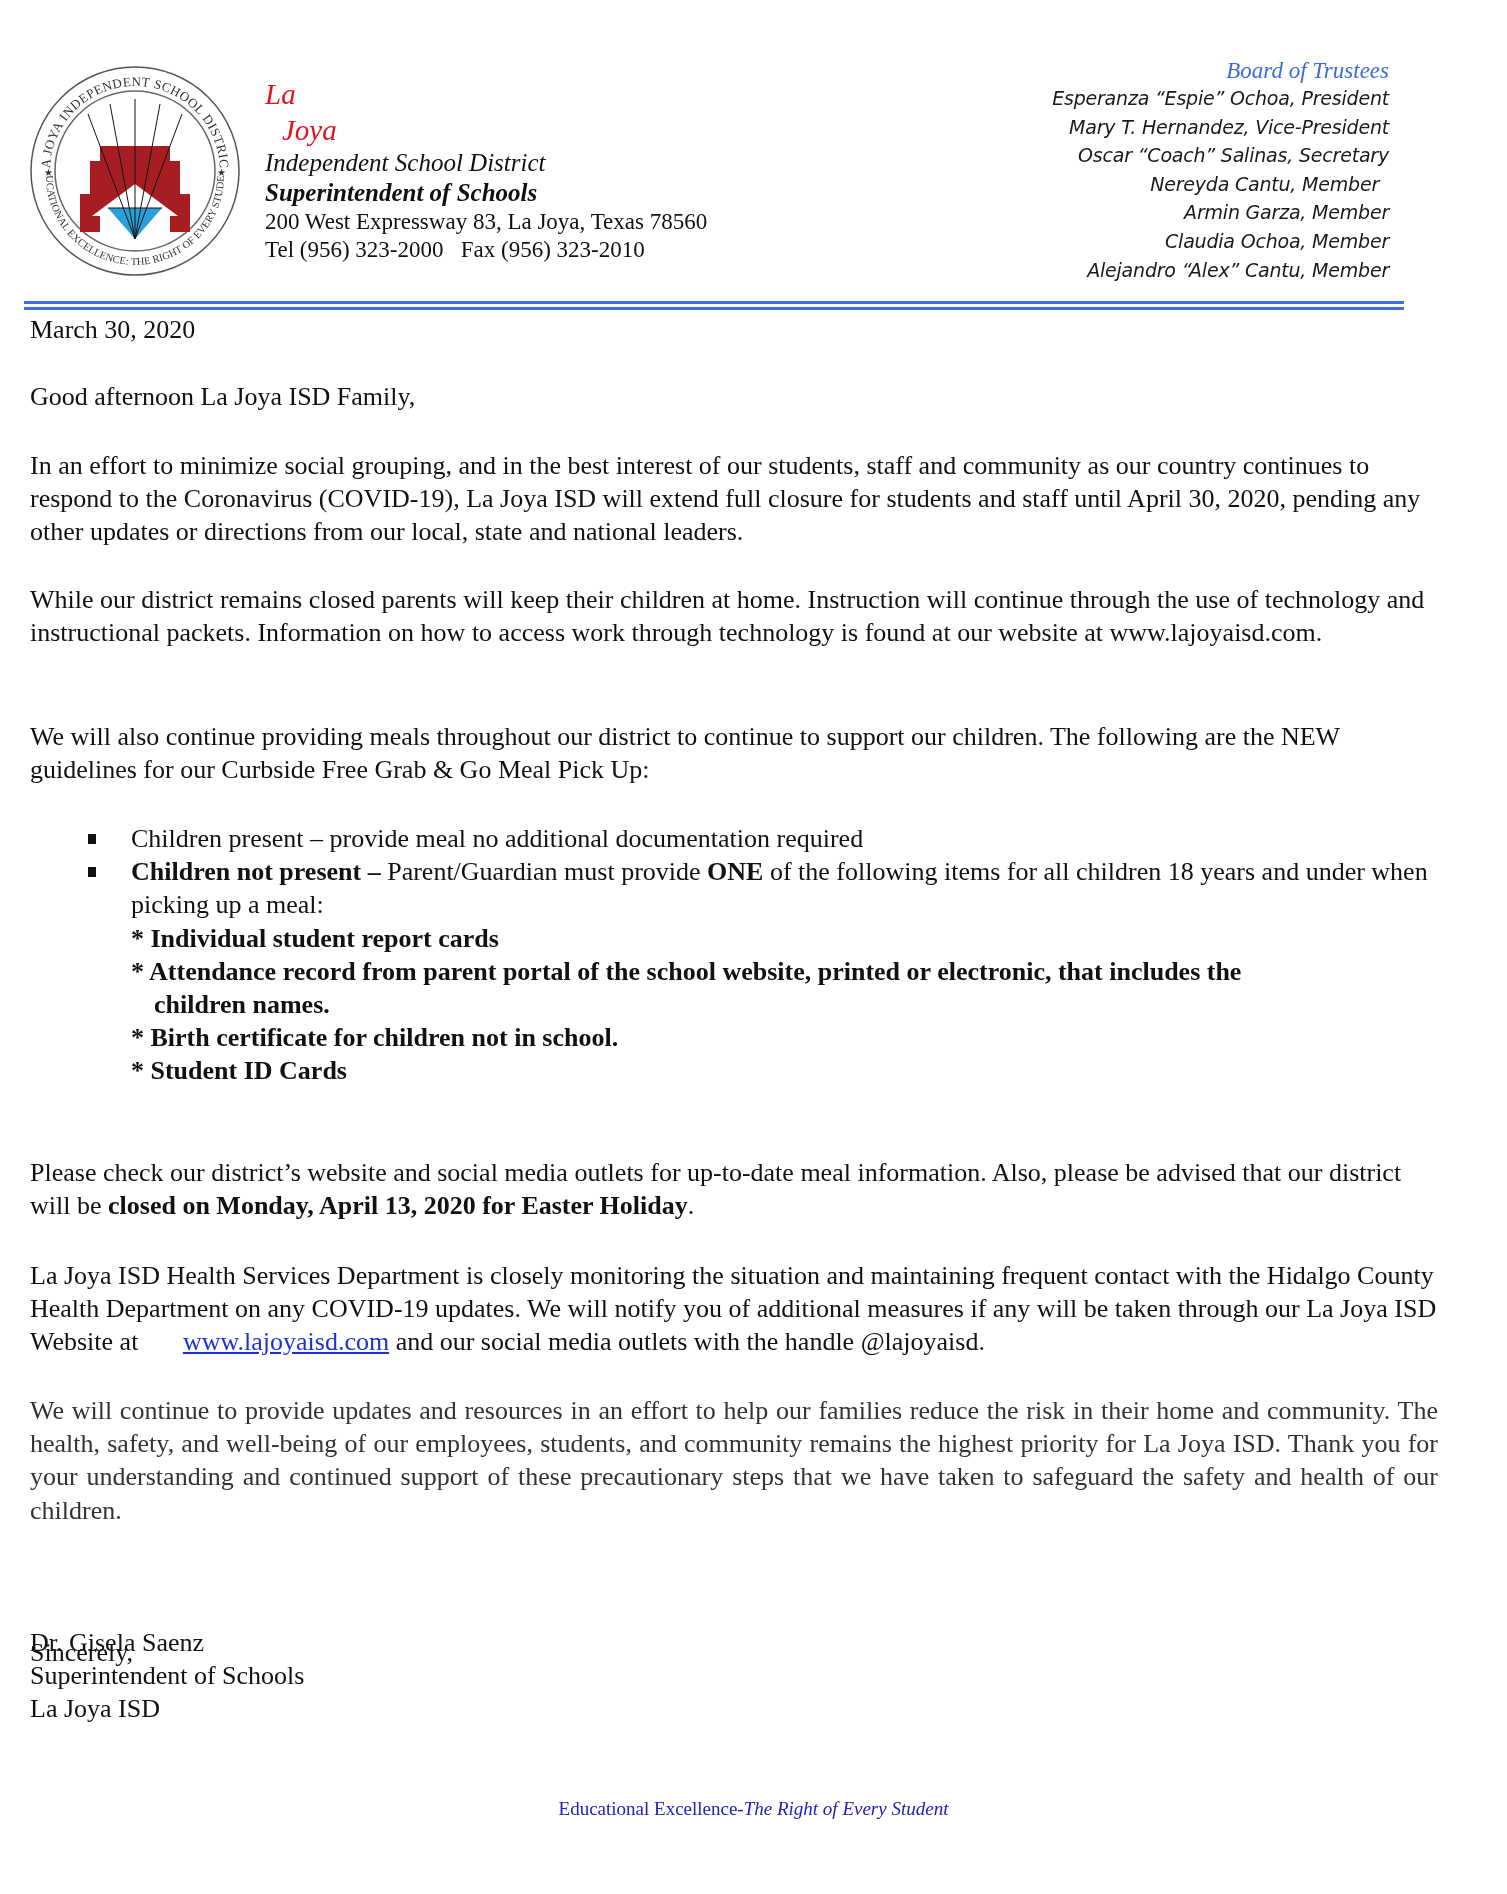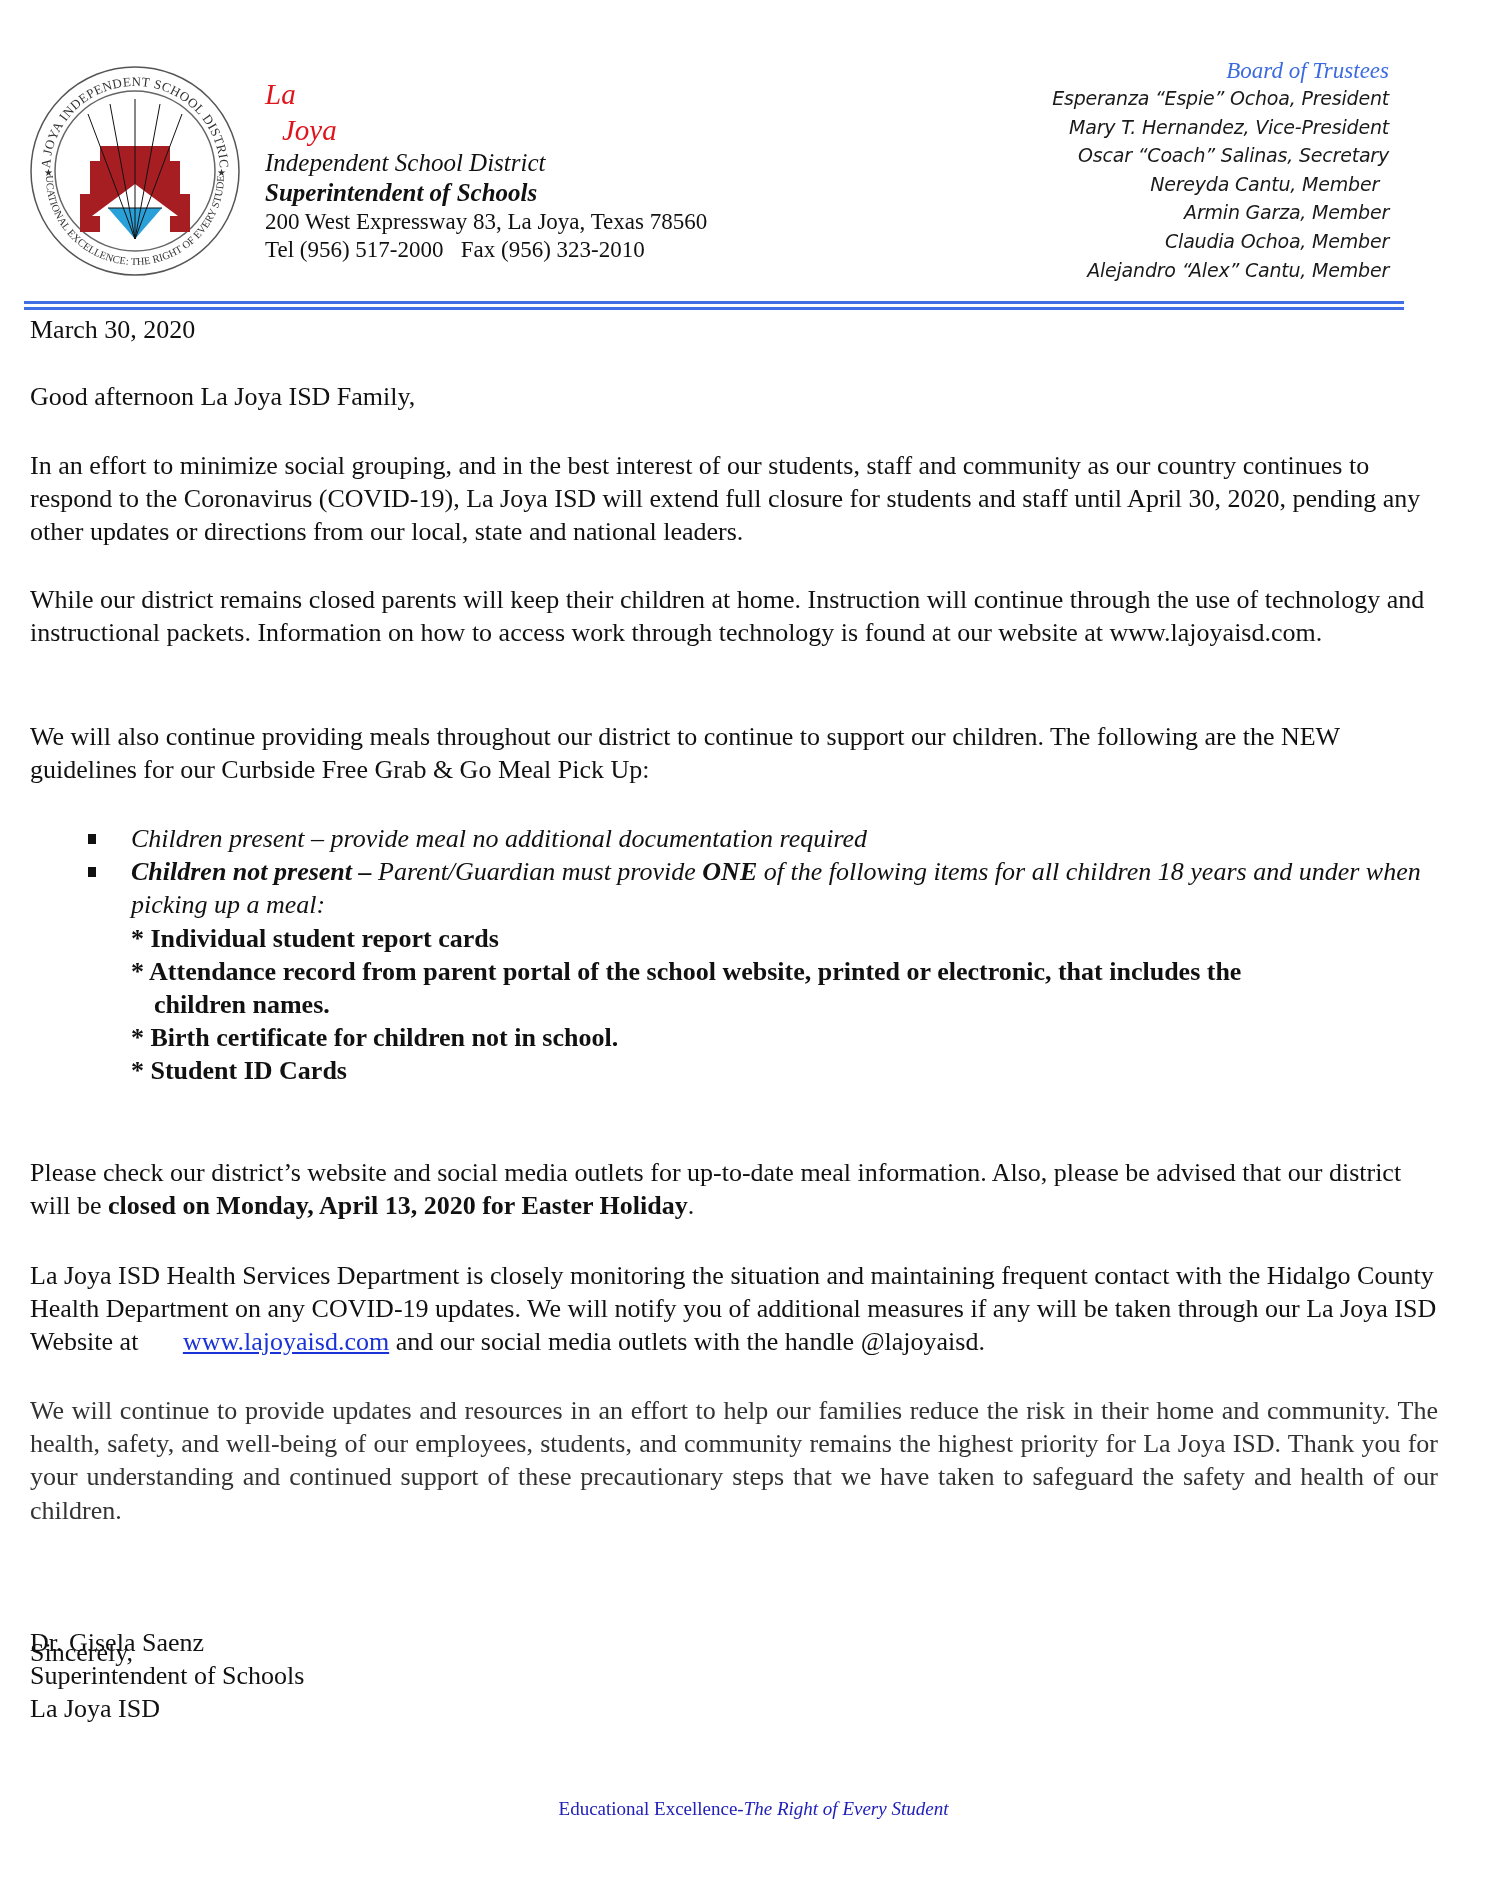--- a/index.html
+++ b/index.html
@@ -19,21 +19,21 @@
   .board { right:118px; top:58px; text-align:right;margin-left:48px; }
   .board-title { font-style:italic; color:#3c6be0; font-size:23px; line-height:26px; font-family:"Liberation Serif", serif; }
   .board-item { font-family:"DejaVu Sans", "Liberation Sans", sans-serif; font-style:italic; font-size:19px; line-height:28.6px; color:#1a1a1a; letter-spacing:-0.2px; }
   .board-item.pad { padding-right:10px; }
   
   .rule { left:24px; width:1380px; height:3px; background:#3f6fe3; }
   
   .txt { left:30px; width:1410px; font-size:26px; line-height:33.2px; }
   .just { text-align:justify; text-align-last:left; color:#333; width:1408px; }
   .bullet-list { left:30px; width:1420px; font-size:26px; line-height:33.2px; }
-  .bl { position:relative; padding-left:101px;font-style:italic; }
+  .bl { position:relative; padding-left:101px; }
   .bl .sq { position:absolute; left:58px; top:12px; width:8px; height:10px; background:#111; }
   .sub { padding-left:101px; font-weight:bold; }
   .sub .ind { display:inline-block; padding-left:23px;text-align:center; }
   a.link { color:#1a33d6; text-decoration:underline;margin-left:38px; }
   .footer { left:0; width:1507px; text-align:center; font-size:19px; line-height:23px; }
   .f1 { color:#d9141a; }
   .f2 { color:#2120b8; }
 </style>
 </head>
 <body>
@@ -67,21 +67,21 @@
     </g>
   </svg>
 </div>
 
 <div class="abs hdr-left">
   <div class="la">La</div>
   <div class="joya">Joya</div>
   <div class="isd">Independent School District</div>
   <div class="supt">Superintendent of Schools</div>
   <div class="addr">200 West Expressway 83, La Joya, Texas 78560</div>
-  <div class="addr" style="white-space:pre">Tel (956) 517-2000   Fax (956) 323-2010</div>
+  <div class="addr" style="white-space:pre">Tel (956) 323-2000   Fax (956) 323-2010</div>
 </div>
 
 <div class="abs board">
   <div class="board-title">Board of Trustees</div>
   <div class="board-item">Esperanza “Espie” Ochoa, President</div>
   <div class="board-item">Mary T. Hernandez, Vice-President</div>
   <div class="board-item">Oscar “Coach” Salinas, Secretary</div>
   <div class="board-item pad">Nereyda Cantu, Member</div>
   <div class="board-item">Armin Garza, Member</div>
   <div class="board-item">Claudia Ochoa, Member</div>

